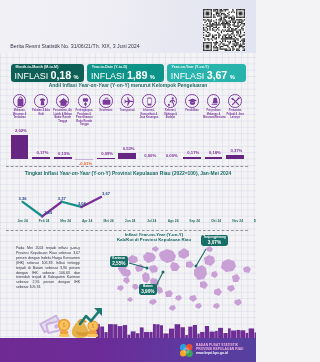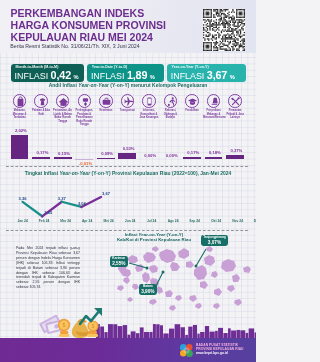--- a/index.html
+++ b/index.html
@@ -93,25 +93,20 @@
   #skyline{position:absolute;left:0;top:300px;width:256px;height:40px;}
   #illus{position:absolute;left:0;top:298px;width:130px;height:42px;}
   #qr svg{display:block;}
 </style>
 </head>
 <body>
 
 <div class="grid"></div>
 
 <div id="header">
-  <div id="title">
-      <div>PERKEMBANGAN INDEKS</div>
-      <div>HARGA KONSUMEN PROVINSI</div>
-      <div>KEPULAUAN RIAU MEI 2024</div>
-    </div>
   <div id="subtitle">Berita Resmi Statistik No. 31/06/21/Th. XIX, 3 Juni 2024</div>
   <div id="qr">
       <svg width="42" height="42" viewBox="0 0 42 42" fill="#222">
         <rect width="42" height="42" fill="#fff"></rect>
         <rect x="0.000" y="0.000" width="1.298" height="1.298"></rect>
         <rect x="1.273" y="0.000" width="1.298" height="1.298"></rect>
         <rect x="2.545" y="0.000" width="1.298" height="1.298"></rect>
         <rect x="3.818" y="0.000" width="1.298" height="1.298"></rect>
         <rect x="5.091" y="0.000" width="1.298" height="1.298"></rect>
         <rect x="6.364" y="0.000" width="1.298" height="1.298"></rect>
@@ -632,21 +627,21 @@
         <rect x="35.636" y="40.727" width="1.298" height="1.298"></rect>
         <rect x="39.455" y="40.727" width="1.298" height="1.298"></rect>
         <rect x="40.727" y="40.727" width="1.298" height="1.298"></rect>
       </svg>
     </div>
 </div>
 
 <div id="cards">
     <div class="card" style="left: 11px; width: 72.5px; background: rgb(14, 96, 87);">
       <span class="ctop">Month-to-Month (M-to-M)</span>
-      <span class="cmain">INFLASI&nbsp;<span class="cval">0,42</span>&nbsp;<span class="cpct">%</span></span>
+      <span class="cmain">INFLASI&nbsp;<span class="cval">0,18</span>&nbsp;<span class="cpct">%</span></span>
     </div>
     <div class="card" style="left: 87.3px; width: 76.3px; background: rgb(13, 147, 135);">
       <span class="ctop">Year-to-Date (Y-to-D)</span>
       <span class="cmain">INFLASI&nbsp;<span class="cval">1,89</span>&nbsp;<span class="cpct">%</span></span>
     </div>
     <div class="card" style="left: 167.2px; width: 78.5px; background: rgb(41, 179, 173);">
       <span class="ctop">Year-on-Year (Y-on-Y)</span>
       <span class="cmain">INFLASI&nbsp;<span class="cval">3,67</span>&nbsp;<span class="cpct">%</span></span>
     </div>
   </div>

